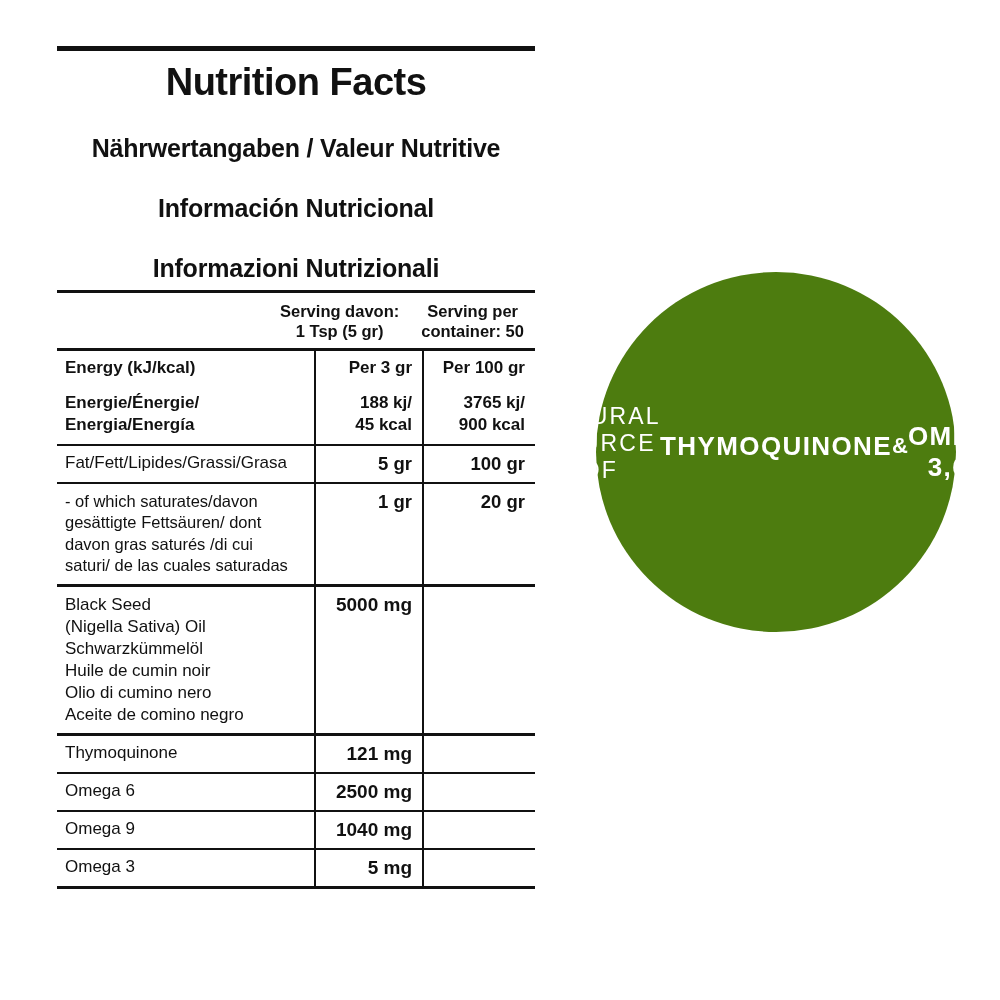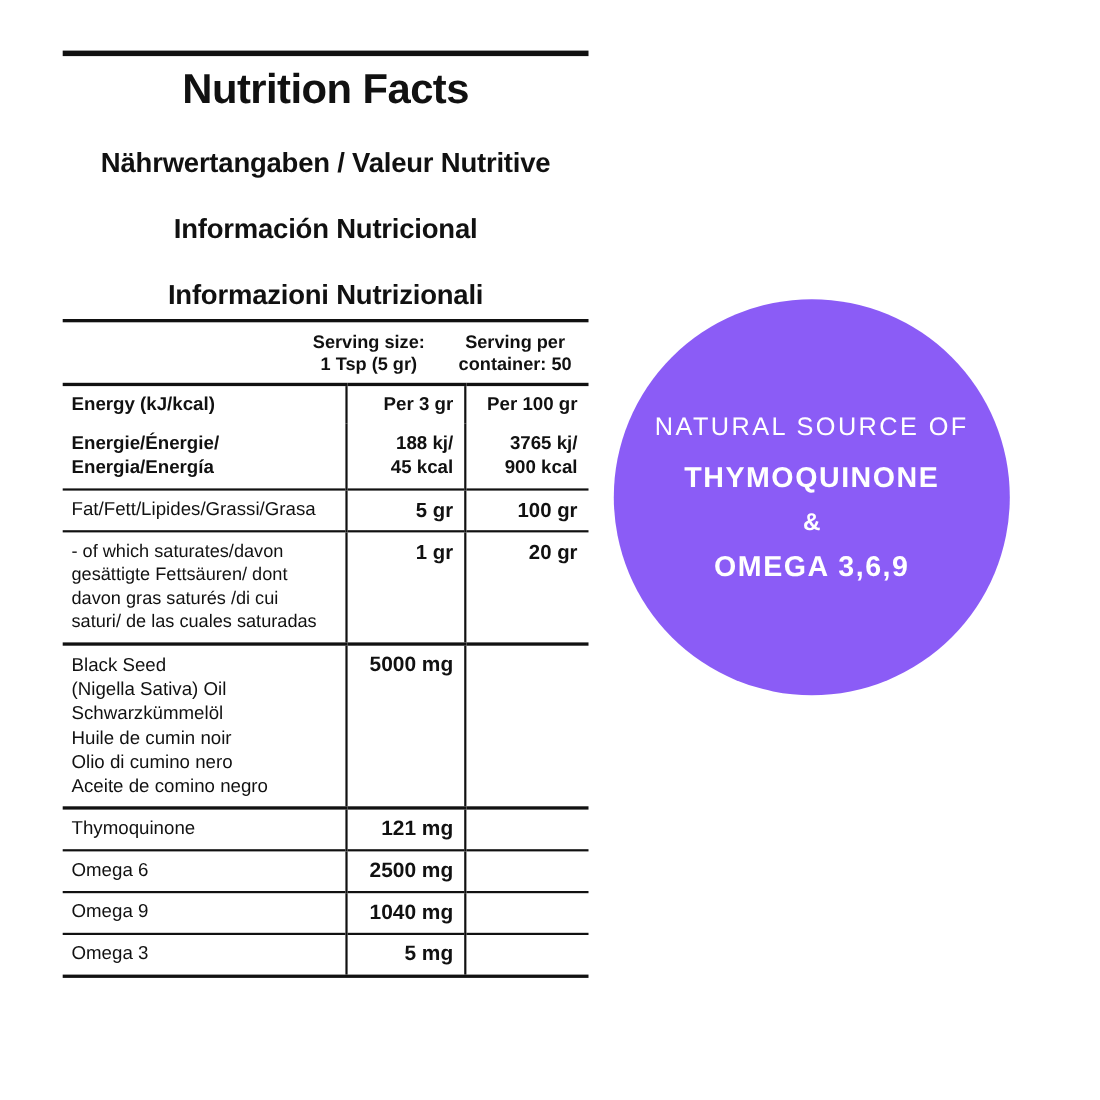--- a/index.html
+++ b/index.html
@@ -87,29 +87,29 @@
   
   .vline-l { border-left: 2px solid #111; }
   .vline-r { border-right: 2px solid #111; }
 
   .lead { line-height: 1.33; }
   .tight { line-height: 1.30; margin-left: 27px; }
 
   
   #badge {
     position: absolute;
-    left: 558px;
+    left: 596px;
     top: 272px;
     width: 360px;
     height: 360px;
     border-radius: 50%;
-    background: #8b5cf6;
+    background: #4d7c0f;
     color: #ffffff;
     display: flex;
-    flex-direction: column;
+    flex-direction: row;
     align-items: center;
     justify-content: center;
     text-align: center;
   }
   .badge-l1 {
     font-size: 23px;
     letter-spacing: 2.2px;
     margin-bottom: 18px;
   }
   .badge-l2 {
@@ -141,21 +141,21 @@
     <div class="title-sub">Nährwertangaben / Valeur Nutritive</div>
     <div class="title-sub">Información Nutricional</div>
     <div class="title-sub">Informazioni Nutrizionali</div>
   </div>
 
   <div class="rule-med"></div>
 
   <div class="serving-row">
     <div class="serving-spacer"></div>
     <div class="serving-cell">
-      <span>Serving size:</span>
+      <span>Serving davon:</span>
       <span class="l2">1 Tsp (5 gr)</span>
     </div>
     <div class="serving-cell">
       <span>Serving per</span>
       <span class="l2">container: 50</span>
     </div>
   </div>
 
   <table class="nf">
     <colgroup>

